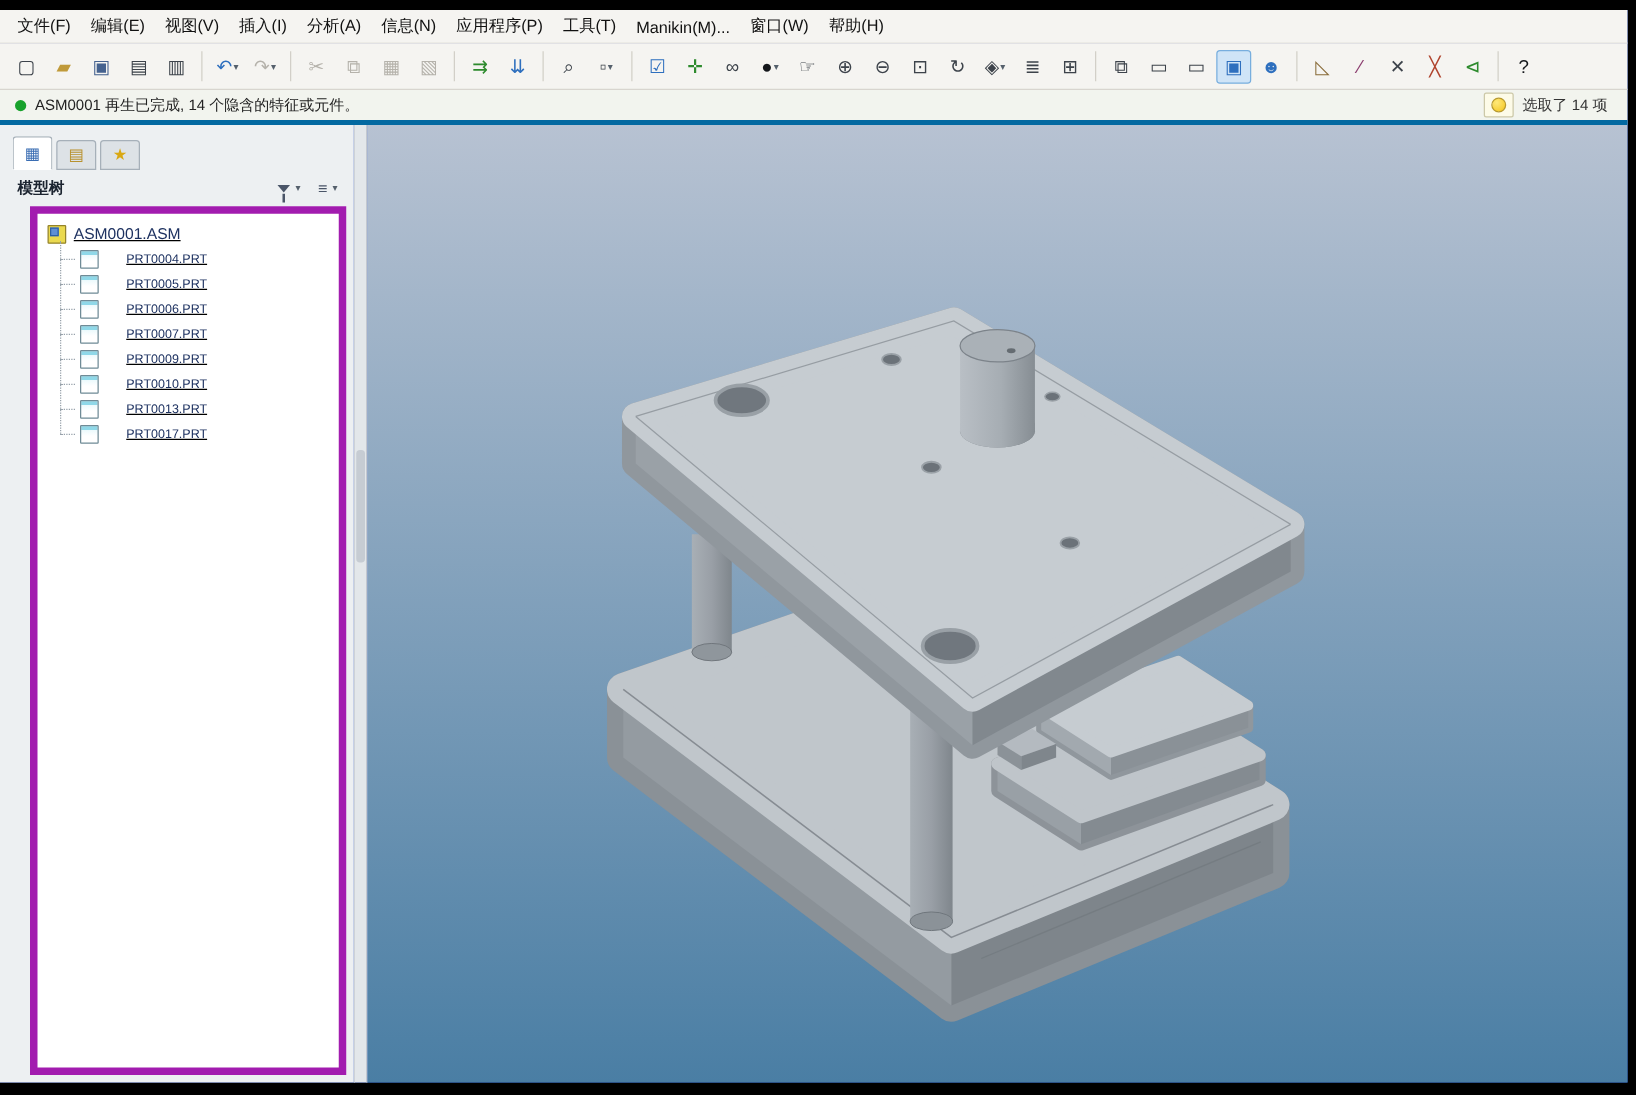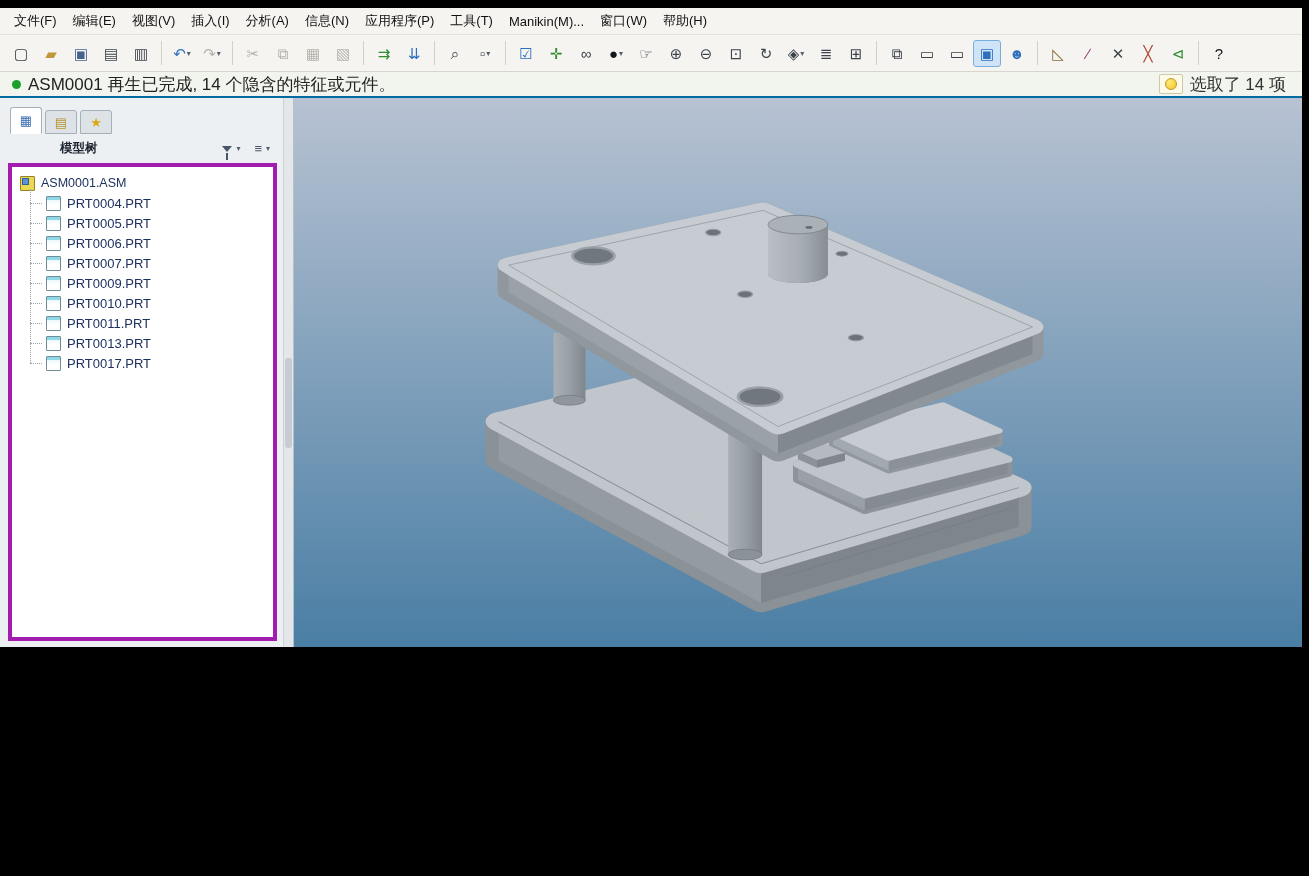--- a/index.html
+++ b/index.html
@@ -1,75 +1,75 @@
 <!DOCTYPE html>
 <html><head>
 <meta charset="utf-8">
 <style>
   html,body{margin:0;padding:0;}
   body{width:1309px;height:876px;background:#000;position:relative;overflow:hidden;
        font-family:"Liberation Sans","DejaVu Sans",sans-serif;}
-  .window{position:absolute;left:0;top:8px;width:1302px;height:639px;background:#1d4ed8;
+  .window{position:absolute;left:0;top:8px;width:1302px;height:858px;background:#1d4ed8;
           display:flex;flex-direction:column;}
 
   
   .menubar{height:26px;display:flex;align-items:center;padding-left:6px;background:#f5f4f1;
            border-bottom:1px solid #e3e1db;font-size:13px;color:#111;}
   .menu-item{padding:3px 8px;cursor:default;white-space:nowrap;}
 
   
   .toolbar{height:36px;display:flex;align-items:center;padding:0 6px;background:#f5f4f1;
            border-bottom:1px solid #d8d5cf;}
   .tbtn{min-width:26px;height:25px;display:flex;align-items:center;justify-content:center;
         border:1px solid transparent;border-radius:3px;margin:0 1px;cursor:default;}
   .tbtn .glyph{font-size:15px;line-height:1;color:#3d434b;}
   .tbtn.muted .glyph{color:#b5b2ab;}
   .tbtn.active{background:#cfe4f7;border-color:#78aede;}
   .tcaret{font-size:8px;color:#55606c;margin-left:1px;}
   .tsep{width:1px;height:24px;background:#d2cfc8;margin:0 5px;}
 
   
   .statusbar{height:24px;display:flex;align-items:center;background:#f2f4ee;
-             border-bottom:2px solid #0369a1;font-size:17px;color:#222;padding:0 8px;}
+             border-bottom:4px solid #0369a1;font-size:12px;color:#222;padding:0 8px;}
   .status-dot{width:9px;height:9px;border-radius:50%;background:#18a22c;margin:0 7px 0 4px;flex:0 0 9px;}
   .sel-wrap{margin-left:auto;display:flex;align-items:center;gap:7px;padding-right:8px;}
   .bulb-box{width:22px;height:18px;border:1px solid #ccc8a8;background:#fdfbe8;border-radius:2px;
             display:flex;align-items:center;justify-content:center;}
   .bulb{width:10px;height:10px;border-radius:50%;background:radial-gradient(circle at 35% 30%,#ffe97a,#f4c51c);
         border:1px solid #b89a2e;}
   .sel-text{color:#333;}
 
   
   .main{flex:1;display:flex;min-height:0;}
 
   
   .left-panel{width:283px;background:#edf0f2;display:flex;flex-direction:column;min-height:0;}
   .navtabs{display:flex;align-items:flex-end;padding:6px 0 0 10px;height:30px;}
   .navtab{width:30px;height:22px;display:flex;align-items:center;justify-content:center;
           border:1px solid #a6b0b9;background:#dde2e6;margin-right:3px;border-radius:3px 3px 0 0;
           font-size:13px;cursor:default;}
   .navtab.active{background:#fff;height:25px;border-bottom-color:#fff;}
-  .tree-header{display:flex;justify-content:space-between;align-items:center;padding:5px 10px 5px 14px;margin-left:46px;}
+  .tree-header{display:flex;justify-content:space-between;align-items:center;padding:5px 10px 5px 14px;}
   .tree-title{font-size:12.5px;font-weight:bold;color:#1c2430;}
   .hdr-btns{display:flex;align-items:center;gap:8px;}
   .hdr-btn{display:inline-flex;align-items:center;gap:3px;padding:2px 3px;cursor:default;color:#3c4654;}
   .funnel{width:0;height:0;border-left:5px solid transparent;border-right:5px solid transparent;
           border-top:6px solid #4a5568;display:inline-block;position:relative;}
   .funnel::after{content:'';position:absolute;left:-1px;top:-2px;width:2px;height:7px;background:#4a5568;
                  transform:translateY(3px);}
   .listicon{font-size:13px;color:#4a5568;}
-  .tree-box{flex:1;margin:0 6px 6px 8px;background:#fff;border:4px solid #a21caf;
-            overflow:hidden;padding:6px 4px;min-height:0;}
+  .tree-box{flex:1;margin:0 6px 6px 24px;background:#fff;border:6px solid #a21caf;
+            overflow:hidden;padding:6px 4px;min-height:0;text-decoration:underline;}
   .tree-root{display:flex;gap:6px;align-items:center;height:20px;padding-left:4px;font-size:12.5px;color:#1d3160;}
   .asm-icon{width:13px;height:13px;flex:0 0 13px;background:#ead94f;border:1px solid #94832a;position:relative;border-radius:1px;}
   .asm-icon::after{content:'';position:absolute;left:1px;top:1px;width:5px;height:5px;background:#5f8fd6;border:1px solid #2d5fa6;}
   #treelist{list-style:none;margin:0 0 0 14px;padding:0;position:relative;}
   #treelist::before{content:'';position:absolute;left:0;top:-4px;bottom:10px;border-left:1px dotted #98a2ab;}
-  #treelist li{position:relative;height:20px;display:flex;align-items:center;gap:6px;padding-left:16px;
-               font-size:13px;color:#1d3160;cursor:default;}
+  #treelist li{position:relative;height:20px;display:flex;align-items:center;gap:22px;padding-left:16px;
+               font-size:10px;color:#1d3160;cursor:default;}
   #treelist li::before{content:'';position:absolute;left:0;top:50%;width:12px;border-top:1px dotted #98a2ab;}
   .part-icon{width:13px;height:13px;flex:0 0 13px;background:linear-gradient(180deg,#dff6fa 0%,#ffffff 60%);
              border:1px solid #6f8b96;box-shadow:inset 0 3px 0 #8fd8e8;border-radius:1px;}
 
   
   .splitter{width:9px;background:#e3e7ea;border-left:1px solid #cdd2d7;border-right:1px solid #b9bfc6;position:relative;}
   .splitter .thumb{position:absolute;left:1px;right:1px;top:260px;height:90px;background:#c6ccd3;border-radius:3px;}
 
   
   .viewport{flex:1;position:relative;min-width:0;}
@@ -287,24 +287,20 @@
             <li>
               <span class="part-icon"></span>
               <span class="tree-label">PRT0009.PRT</span>
             </li>
             <li>
               <span class="part-icon"></span>
               <span class="tree-label">PRT0010.PRT</span>
             </li>
             <li>
               <span class="part-icon"></span>
-              <span class="tree-label">PRT0011.PRT</span>
-            </li>
-            <li>
-              <span class="part-icon"></span>
               <span class="tree-label">PRT0013.PRT</span>
             </li>
             <li>
               <span class="part-icon"></span>
               <span class="tree-label">PRT0017.PRT</span>
             </li>
           </ul>
       </div>
     </div>
 

